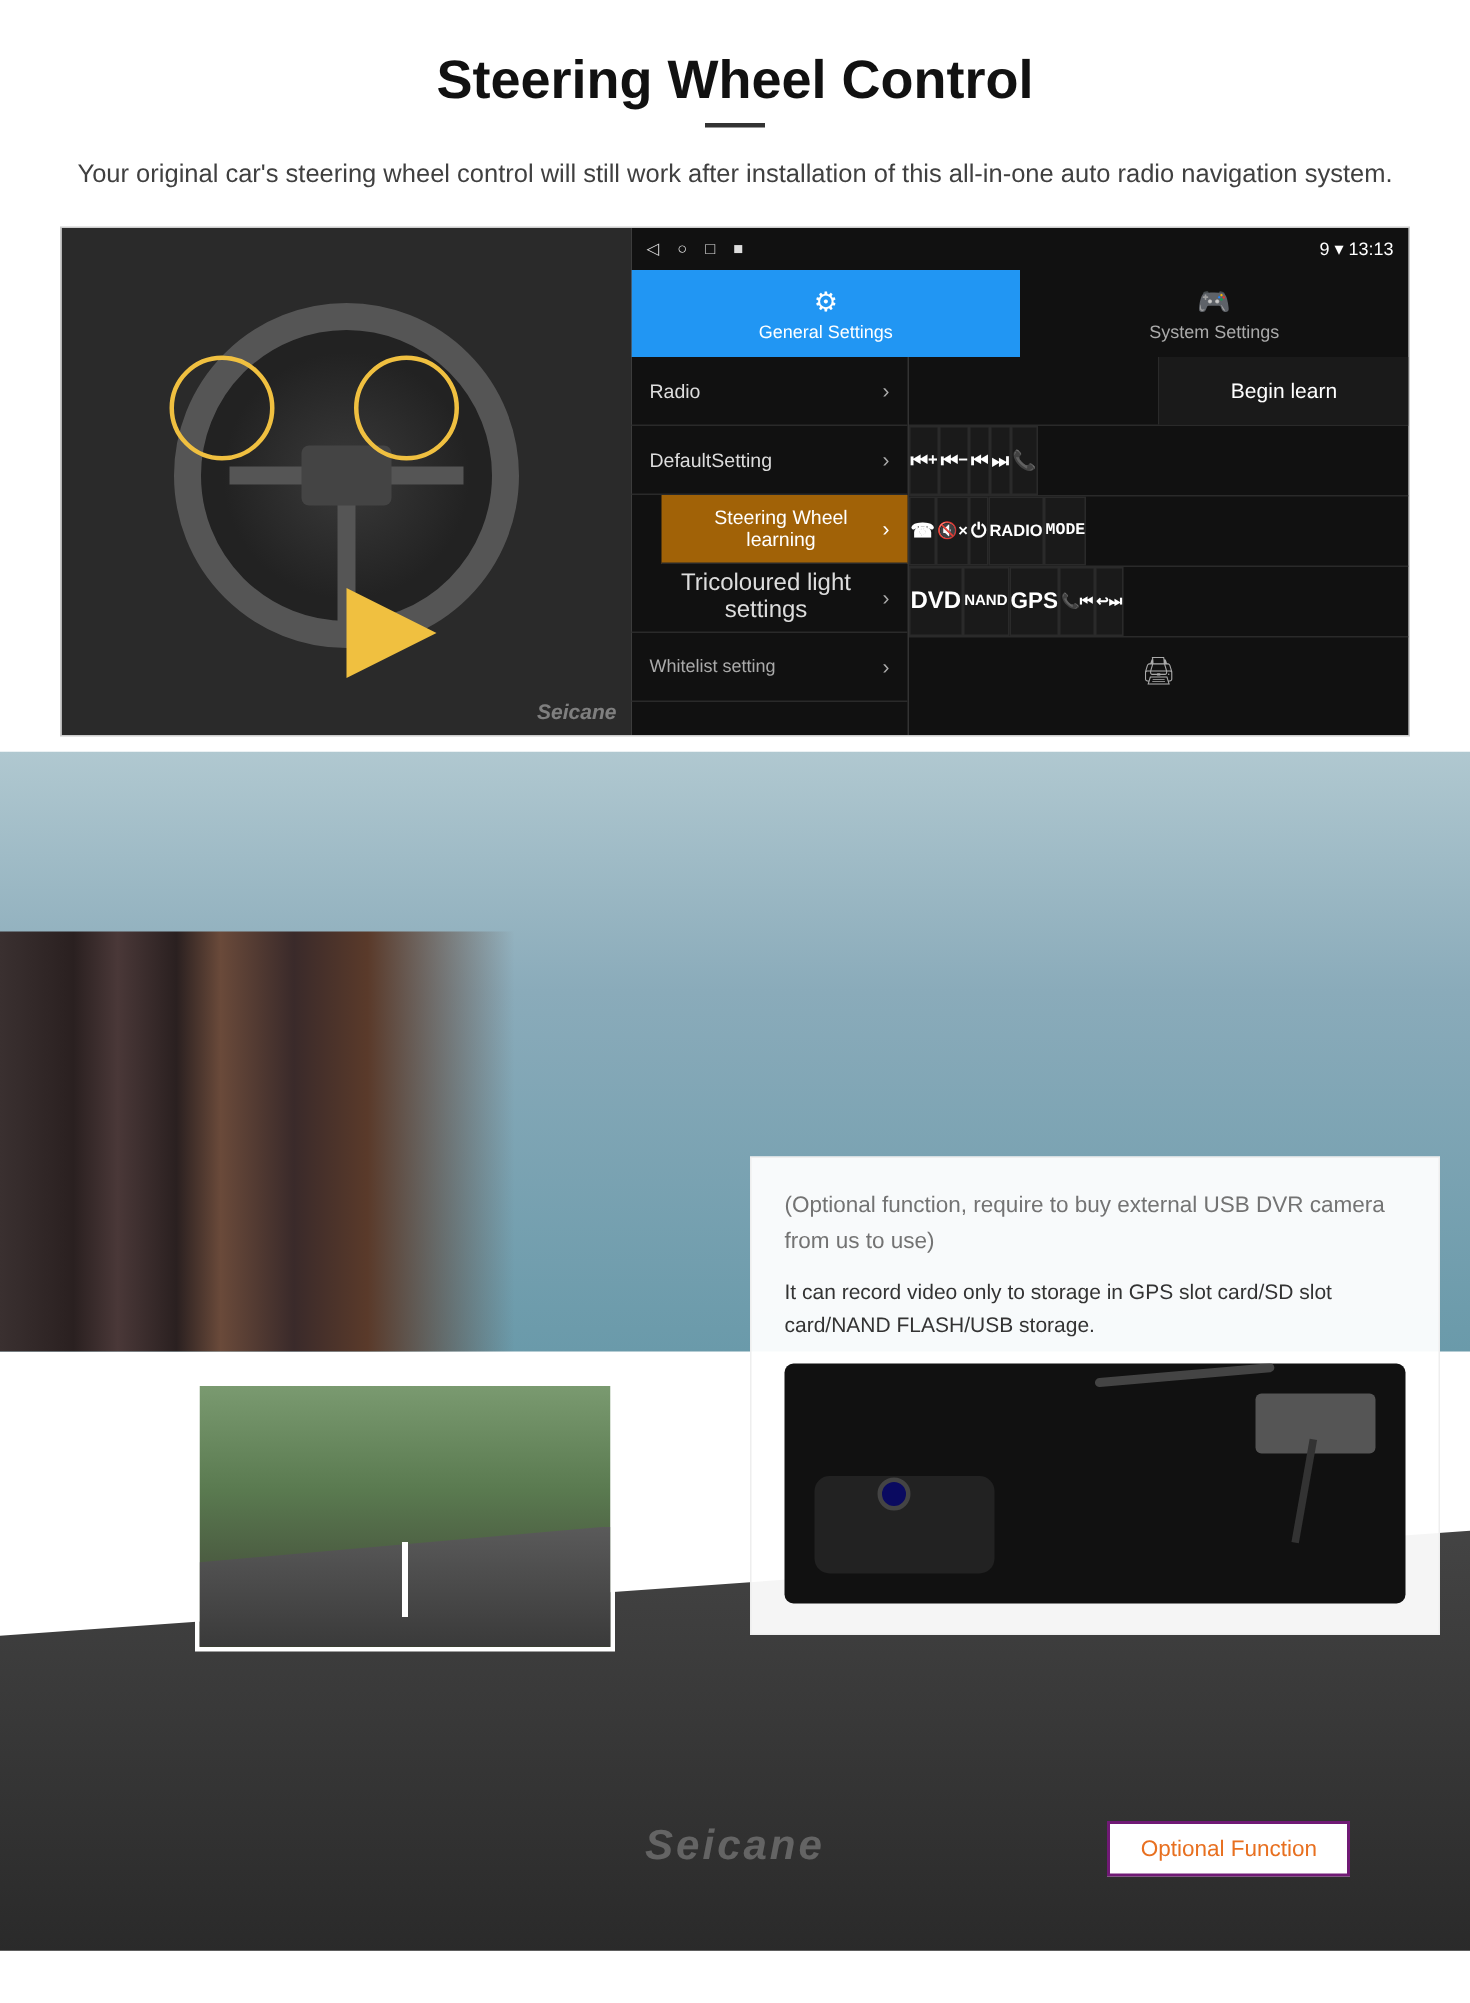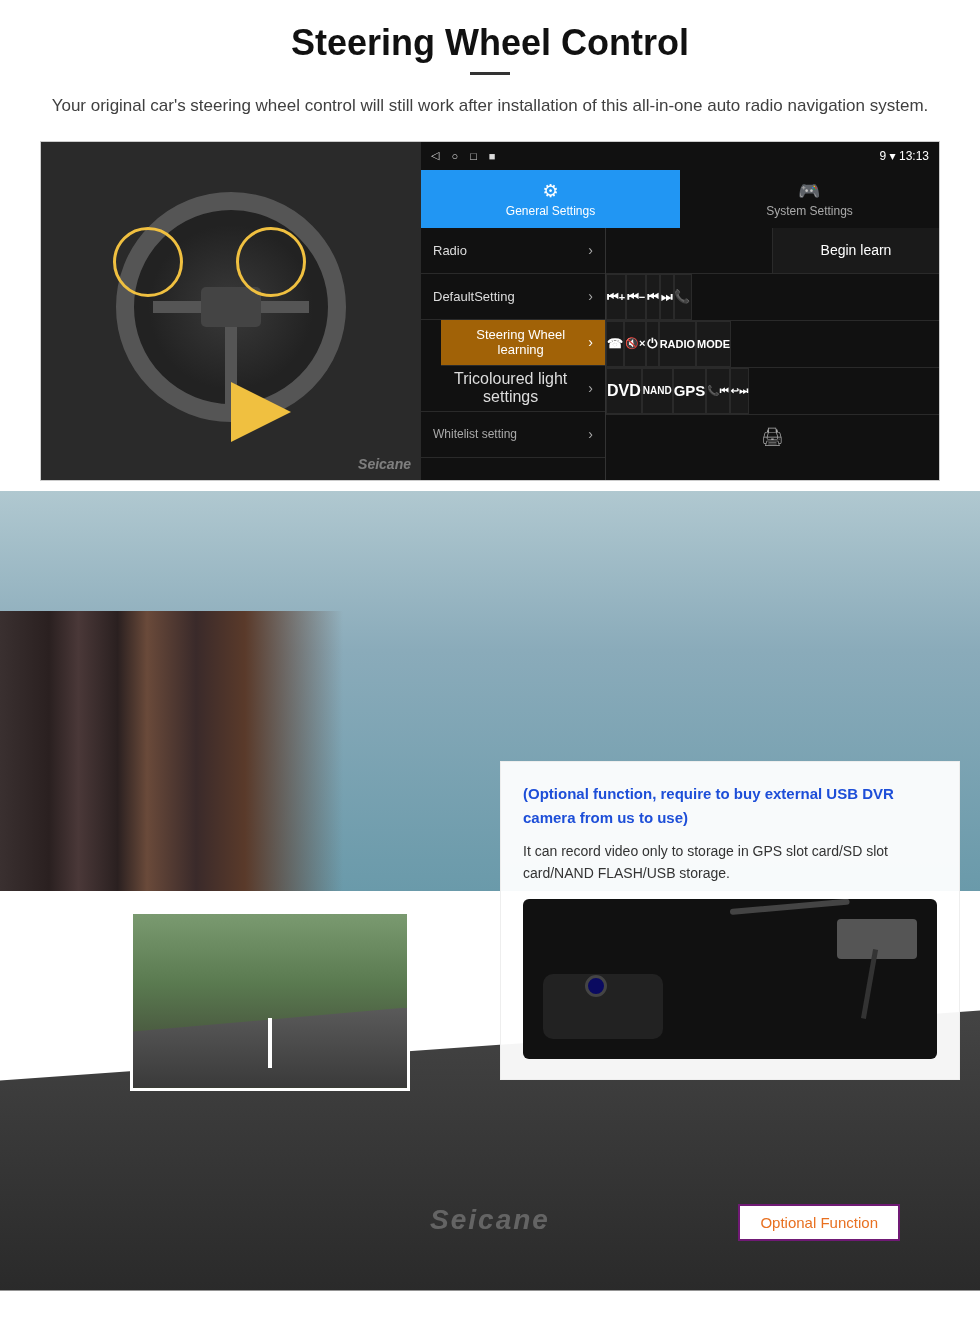--- a/index.html
+++ b/index.html
@@ -5,21 +5,21 @@
     * { box-sizing: border-box; margin: 0; padding: 0; }
     body {
       width: 980px;
       font-family: Arial, sans-serif;
       background: #fff;
       overflow-x: hidden;
     }
 
     
     .section1 {
-      padding: 22px 40px 0 40px;
+      padding: 32px 40px 0 40px;
       text-align: center;
       border-radius: 16px;
     }
     .section1 h1 {
       font-size: 36px;
       font-weight: 900;
       color: #111;
       margin-bottom: 8px;
     }
     .title-divider {
@@ -334,22 +334,22 @@
       top: 270px;
       right: 20px;
       width: 460px;
       background: rgba(255,255,255,0.95);
       border: 1px solid #eee;
       padding: 20px 22px;
       font-size: 14px;
       line-height: 1.6;
     }
     .dvr-optional-text {
-      color: #1d4ed8;
-      font-weight: bold;
+      color: #737373;
+      font-weight: normal;
       font-size: 15px;
       margin-bottom: 10px;
     }
     .dvr-desc-text {
       color: #333;
       font-size: 14px;
     }
 
     
     .dvr-preview-thumb {
@@ -491,21 +491,21 @@
             <div class="ctrl-btn">⏮</div>
             <div class="ctrl-btn">⏭</div>
             <div class="ctrl-btn">📞</div>
           </div>
 
           <div style="display:flex;border-bottom:1px solid #2a2a2a;">
             <div class="ctrl-btn">☎</div>
             <div class="ctrl-btn" style="font-size:11px;">🔇×</div>
             <div class="ctrl-btn">⏻</div>
             <div class="ctrl-btn" style="font-size:11px;font-weight:bold;">RADIO</div>
-            <div class="ctrl-btn" style="font-size:11px;font-weight:bold;">MODE</div>
+            <div class="ctrl-btn" style="font-size:11px;font-weight:bold;font-family:Liberation Mono, monospace;">MODE</div>
           </div>
 
           <div style="display:flex;">
             <div class="ctrl-btn" style="font-size:16px;font-weight:bold;">DVD</div>
             <div class="ctrl-btn" style="font-size:10px;font-weight:bold;">NAND</div>
             <div class="ctrl-btn" style="font-size:15px;font-weight:bold;">GPS</div>
             <div class="ctrl-btn" style="font-size:10px;">📞⏮</div>
             <div class="ctrl-btn" style="font-size:10px;">↩⏭</div>
           </div>
 

